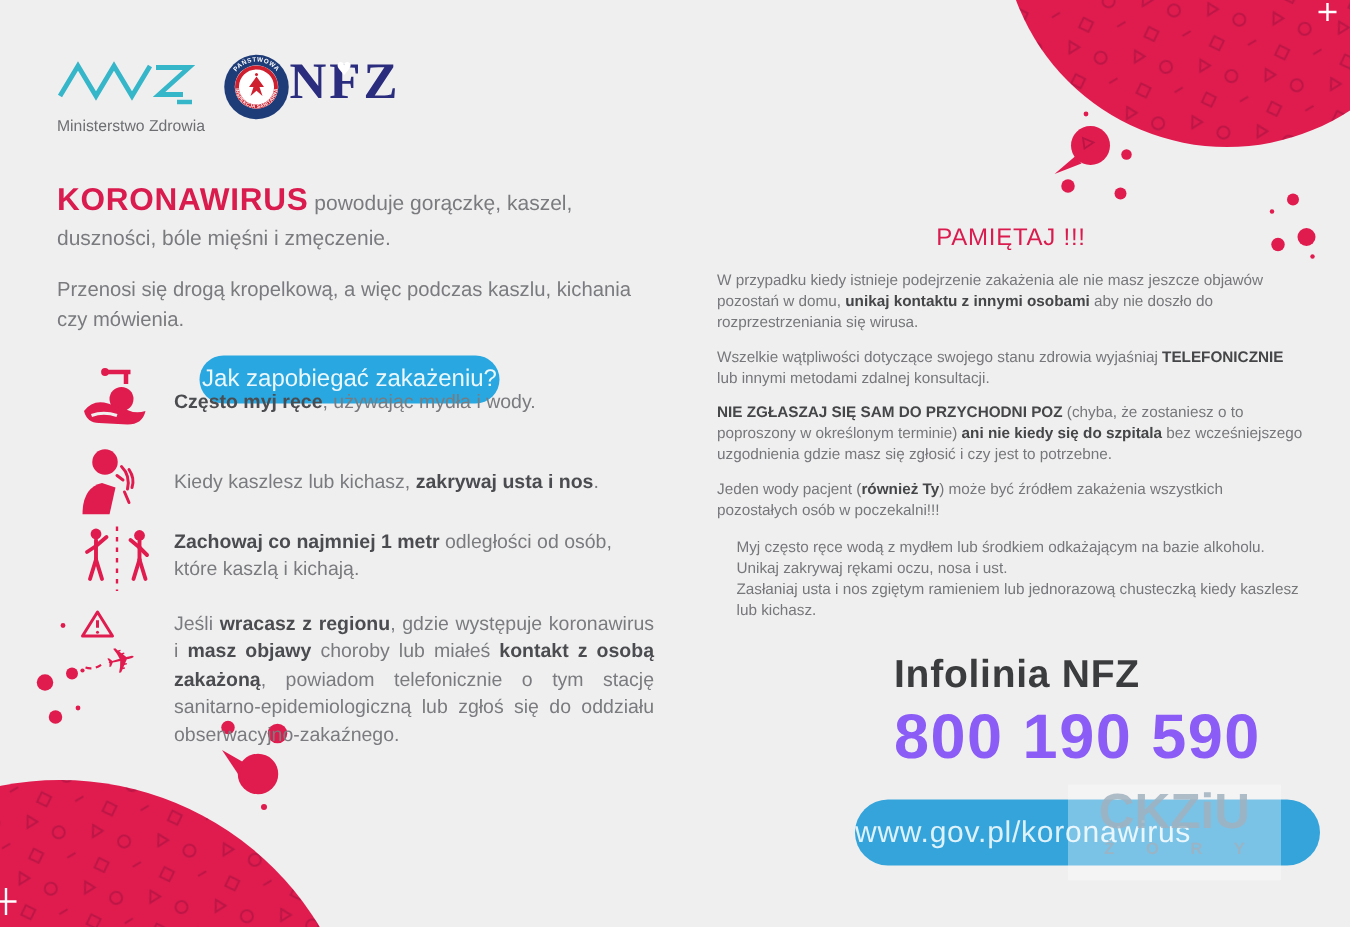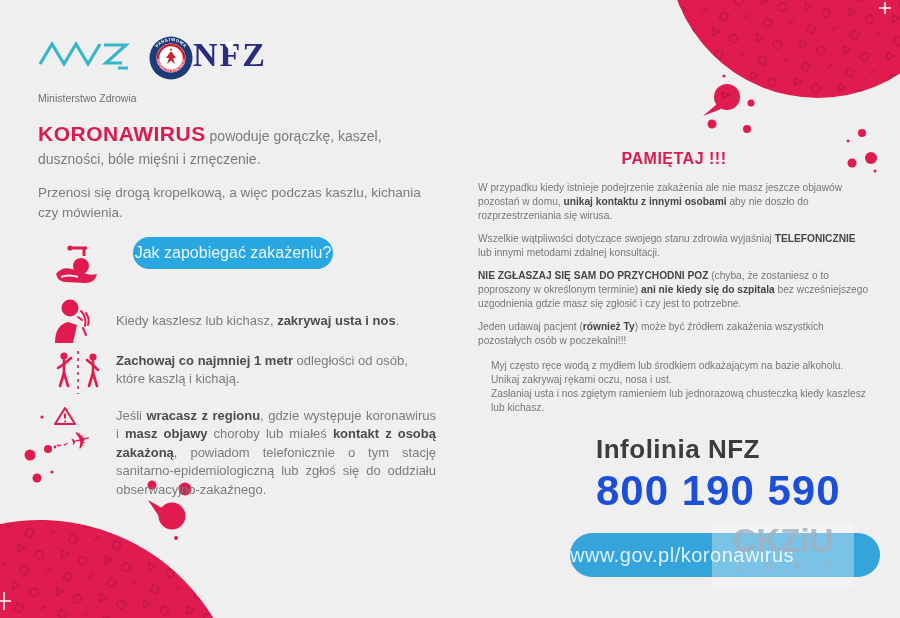--- a/index.html
+++ b/index.html
@@ -6,21 +6,21 @@
   .poster{
     position:relative; width:900px; height:618px; overflow:hidden;
     background:#f0eff0;
     font-family:"Liberation Sans", sans-serif;
   }
   .decor{position:absolute; inset:0; z-index:0; pointer-events:none;}
 
   
   .logos{position:absolute; left:38px; top:36px; z-index:2; display:flex; align-items:flex-start;}
   .mz-block{width:105px;}
-  .mz-label{font-size:10.5px; color:#6d6e71; margin-top:18px;}
+  .mz-label{font-size:10.5px; color:#6d6e71; margin-top:3px;}
   .badge{margin-left:6px; margin-top:0;}
   .nfz-logo{position:relative; margin-top:2px;
     font-family:"Liberation Serif", serif; font-weight:700; font-size:34px;
     color:#2a2c7d; letter-spacing:2px; line-height:1;}
   .nfz-heart{position:absolute; left:31px; top:2px; font-size:12px; color:#ffffff;
     font-family:"DejaVu Sans", sans-serif;}
 
   
   .left-col{position:absolute; left:38px; top:120px; width:396px; z-index:2;}
   .kw-title{font-size:21px; font-weight:800; color:#d91b4e; letter-spacing:0.5px;}
@@ -35,30 +35,30 @@
   .item .icon{flex:0 0 76px; display:flex; justify-content:center;}
   .item .txt{flex:1; font-size:13px; line-height:1.42; color:#7a7b7e; padding-top:2px;}
   .item.center{align-items:center;}
   .item.i3{margin-top:3px;}
   .item.i4{margin-top:9px;}
   .item.i4 .txt{text-align:justify;}
   .seg-b{font-weight:700; color:#4b4c4f;}
 
   
   .right-col{position:absolute; left:478px; top:150px; width:392px; z-index:2;}
-  .remember{font-size:16px; font-weight:700; color:#d91b4e; text-align:center;
+  .remember{font-size:16px; font-weight:400; color:#d91b4e; text-align:center;
     letter-spacing:0.5px; margin:0 0 13px 0;}
   .rp{font-size:10.2px; line-height:1.37; color:#76777a; margin:0 0 9px 0;}
   .rp .seg-b{color:#454648;}
   .tips{margin:11px 0 0 13px;}
   .tip{font-size:10.2px; line-height:1.37; color:#76777a;}
 
   .infoline{position:absolute; left:596px; top:434px; z-index:2;}
   .infoline-label{font-size:26px; font-weight:700; color:#3b3c3e; letter-spacing:0.5px;}
-  .infoline-number{font-size:42px; font-weight:700; color:#1d4ed8; letter-spacing:1px; margin-top:2px;}
+  .infoline-number{font-size:42px; font-weight:700; color:#8b5cf6; letter-spacing:1px; margin-top:2px;}
 
   .site-bar{position:absolute; left:570px; top:533px; width:310px; height:44px;
     background:#34a4da; border-radius:22px; z-index:1;
     display:flex; align-items:center; cursor:pointer;}
   .site-bar .url{font-size:20px; color:#ddf2fb; letter-spacing:0.5px;}
 
   .watermark{position:absolute; left:712px; top:523px; width:142px; height:64px;
     background:rgba(255,255,255,0.35); z-index:3; text-align:center; pointer-events:none;}
   .wm1{font-size:33px; font-weight:700; color:rgba(160,178,190,0.85); line-height:1.1;}
   .wm2{font-size:11px; font-weight:700; color:rgba(160,178,190,0.85); letter-spacing:9px;
@@ -168,20 +168,21 @@
           <g fill="none" stroke="#e01b4e" stroke-width="3">
               <path d="M20 4 H36"></path>
               <path d="M33 4 V12"></path>
             </g>
           <circle cx="19" cy="4" r="2.6" fill="#e01b4e"></circle>
           <circle cx="30" cy="22" r="8" fill="#e01b4e"></circle>
           <path d="M5 30 q6 -8 16 -5 l12 4 q6 3 13 1 q-2 9 -12 9 l-19 -1 q-8 0 -10 -8 z" fill="#e01b4e"></path>
           <path d="M10 33 q8 -3 17 0" stroke="#f0eff0" stroke-width="2" fill="none"></path>
         </svg>
       </span>
+      <span class="txt"><span class="seg-b">Często myj ręce</span><span class="seg-r">, używając mydła i wody.</span></span>
     </div>
     <div class="item center">
       <span class="icon">
         <svg width="54" height="46" viewBox="0 0 54 46">
           <circle cx="19" cy="11" r="8.5" fill="#e01b4e"></circle>
           <path d="M4 46 Q4 28 17 25 L26 28 L22 46 Z" fill="#e01b4e"></path>
           <g stroke="#e01b4e" stroke-width="2" fill="none" stroke-linecap="round">
             <path d="M30 14 q6 6 4 15"></path>
             <path d="M35 16 q4 6 2 12"></path>
             <path d="M32 31 l3 7"></path>
@@ -228,21 +229,21 @@
       </span>
       <span class="txt"><span class="seg-r">Jeśli </span><span class="seg-b">wracasz z regionu</span><span class="seg-r">, gdzie występuje koronawirus i </span><span class="seg-b">masz objawy</span><span class="seg-r"> choroby lub miałeś </span><span class="seg-b">kontakt z osobą zakażoną</span><span class="seg-r">, powiadom telefonicznie o tym stację sanitarno-epidemiologiczną lub zgłoś się do oddziału obserwacyjno-zakaźnego.</span></span>
     </div>
   </div>
 
   <div class="right-col">
     <div class="remember">PAMIĘTAJ !!!</div>
     <p class="rp"><span class="seg-r">W przypadku kiedy istnieje podejrzenie zakażenia ale nie masz jeszcze objawów pozostań w domu, </span><span class="seg-b">unikaj kontaktu z innymi osobami</span><span class="seg-r"> aby nie doszło do rozprzestrzeniania się wirusa.</span></p>
     <p class="rp"><span class="seg-r">Wszelkie wątpliwości dotyczące swojego stanu zdrowia wyjaśniaj </span><span class="seg-b">TELEFONICZNIE</span><span class="seg-r"> lub innymi metodami zdalnej konsultacji.</span></p>
     <p class="rp"><span class="seg-b">NIE ZGŁASZAJ SIĘ SAM DO PRZYCHODNI POZ</span><span class="seg-r"> (chyba, że zostaniesz o to poproszony w określonym terminie) </span><span class="seg-b">ani nie kiedy się do szpitala</span><span class="seg-r"> bez wcześniejszego uzgodnienia gdzie masz się zgłosić i czy jest to potrzebne.</span></p>
-    <p class="rp"><span class="seg-r">Jeden udawaj pacjent (</span><span class="seg-b">również Ty</span><span class="seg-r">) może być źródłem zakażenia wszystkich pozostałych osób w poczekalni!!!</span></p>
+    <p class="rp"><span class="seg-r">Jeden wody pacjent (</span><span class="seg-b">również Ty</span><span class="seg-r">) może być źródłem zakażenia wszystkich pozostałych osób w poczekalni!!!</span></p>
     <div class="tips">
         <div class="tip">Myj często ręce wodą z mydłem lub środkiem odkażającym na bazie alkoholu.</div>
         <div class="tip">Unikaj zakrywaj rękami oczu, nosa i ust.</div>
         <div class="tip">Zasłaniaj usta i nos zgiętym ramieniem lub jednorazową chusteczką kiedy kaszlesz lub kichasz.</div>
       </div>
   </div>
 
   <div class="infoline">
     <div class="infoline-label">Infolinia NFZ</div>
     <div class="infoline-number">800 190 590</div>

